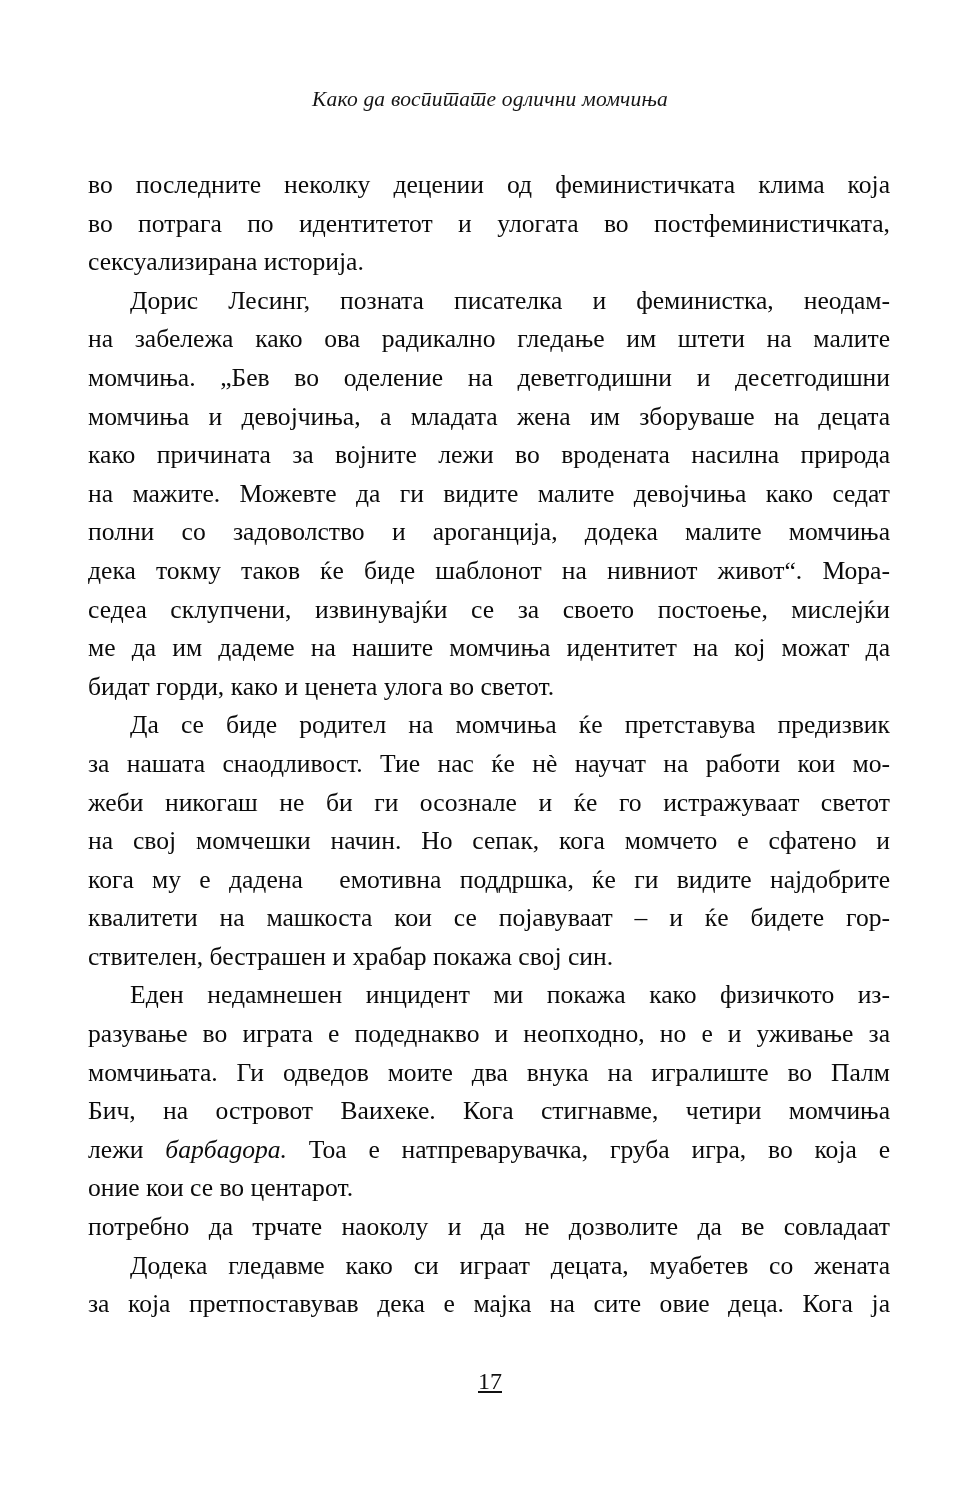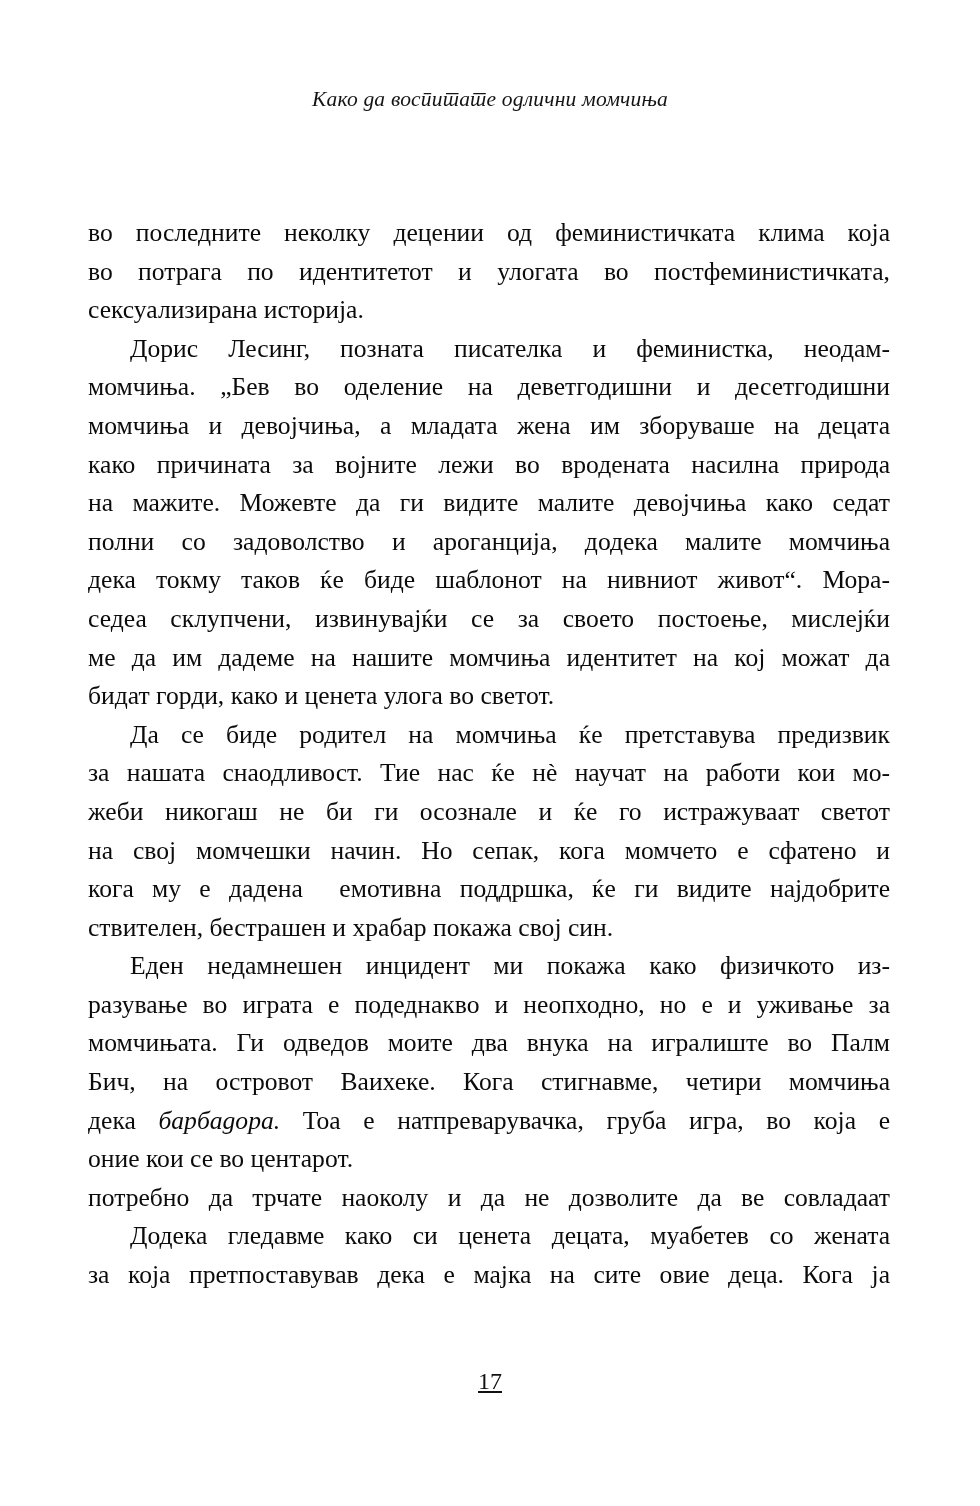--- a/index.html
+++ b/index.html
@@ -43,21 +43,20 @@
   .textblock {
     position: absolute;
     top: 166px;
     left: 88px;
     width: 802px;
     font-size: 25.6px;
     line-height: 38.6px;
     text-align: justify;
     text-justify: inter-word;
     color: #0b0b0b;
-    margin-top: 48px;
     -webkit-font-smoothing: antialiased;
   }
 
   .textblock p {
     margin: 0;
     text-indent: 42px;
     hyphens: manual;
     -webkit-hyphens: manual;
   }
 
@@ -105,52 +104,54 @@
   <div class="textblock">
 
     <p class="noindent">
       <span class="line">во последните неколку децении од феминистичката клима која</span>
       <span class="line">во потрага по идентитетот и улогата во постфеминистичката,</span>
       <span class="line last">сексуализирана историја.</span>
     </p>
 
     <p class="noindent">
       <span class="line indent">Дорис Лесинг, позната писателка и феминистка, неодам-</span>
+      <span class="line">на забележа како ова радикално гледање им штети на малите</span>
       <span class="line">момчиња. „Бев во оделение на деветгодишни и десетгодишни</span>
       <span class="line">момчиња и девојчиња, а младата жена им зборуваше на децата</span>
       <span class="line">како причината за војните лежи во вродената насилна природа</span>
       <span class="line">на мажите. Можевте да ги видите малите девојчиња како седат</span>
       <span class="line">полни со задоволство и ароганција, додека малите момчиња</span>
       <span class="line">дека токму таков ќе биде шаблонот на нивниот живот“. Мора-</span>
       <span class="line">седеа склупчени, извинувајќи се за своето постоење, мислејќи</span>
       <span class="line">ме да им дадеме на нашите момчиња идентитет на кој можат да</span>
       <span class="line last">бидат горди, како и ценета улога во светот.</span>
     </p>
 
     <p class="noindent">
       <span class="line indent">Да се биде родител на момчиња ќе претставува предизвик</span>
       <span class="line">за нашата снаодливост. Тие нас ќе нè научат на работи кои мо-</span>
       <span class="line">жеби никогаш не би ги осознале и ќе го истражуваат светот</span>
       <span class="line">на свој момчешки начин. Но сепак, кога момчето е сфатено и</span>
       <span class="line">кога му е дадена  емотивна поддршка, ќе ги видите најдобрите</span>
+      <span class="line">квалитети на машкоста кои се појавуваат – и ќе бидете гор-</span>
       <span class="line last">ствителен, бестрашен и храбар покажа свој син.</span>
     </p>
 
     <p class="noindent">
       <span class="line indent">Еден недамнешен инцидент ми покажа како физичкото из-</span>
       <span class="line">разување во играта е подеднакво и неопходно, но е и уживање за</span>
       <span class="line">момчињата. Ги одведов моите два внука на игралиште во Палм</span>
       <span class="line">Бич, на островот Ваихеке. Кога стигнавме, четири момчиња</span>
-      <span class="line"><span>дека </span><em class="ital">барбадора.</em><span> Тоа е натпреварувачка, груба игра, во која е</span></span>
+      <span class="line"><span>лежи </span><em class="ital">барбадора.</em><span> Тоа е натпреварувачка, груба игра, во која е</span></span>
       <span class="line last">оние кои се во центарот.</span>
       <span class="line">потребно да трчате наоколу и да не дозволите да ве совладаат</span>
     </p>
 
     <p class="noindent">
-      <span class="line indent">Додека гледавме како си ценета децата, муабетев со жената</span>
+      <span class="line indent">Додека гледавме како си играат децата, муабетев со жената</span>
       <span class="line">за која претпоставував дека е мајка на сите овие деца. Кога ја</span>
     </p>
 
   </div>
 
   <div class="folio">17</div>
 
 </div>
 
 </body></html>

